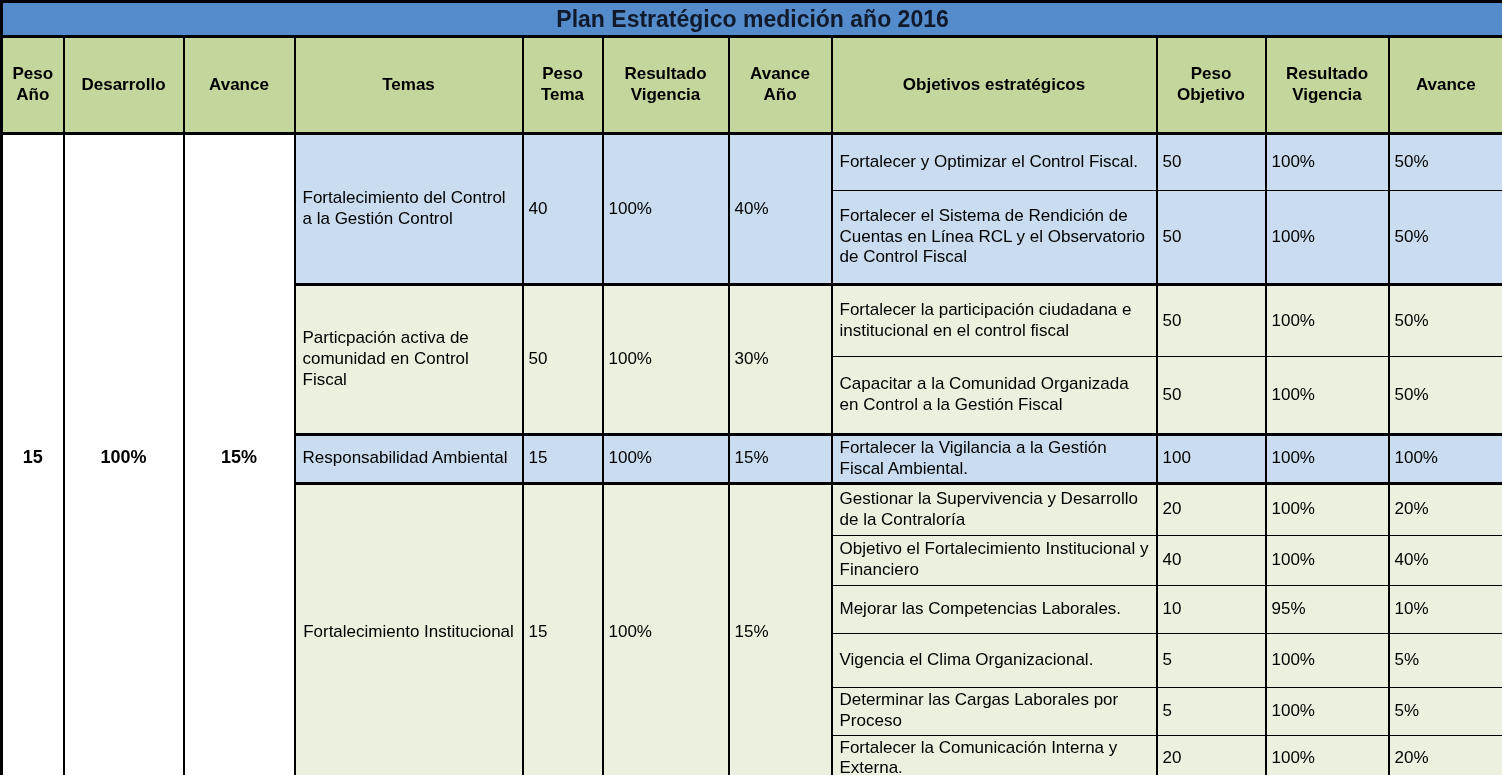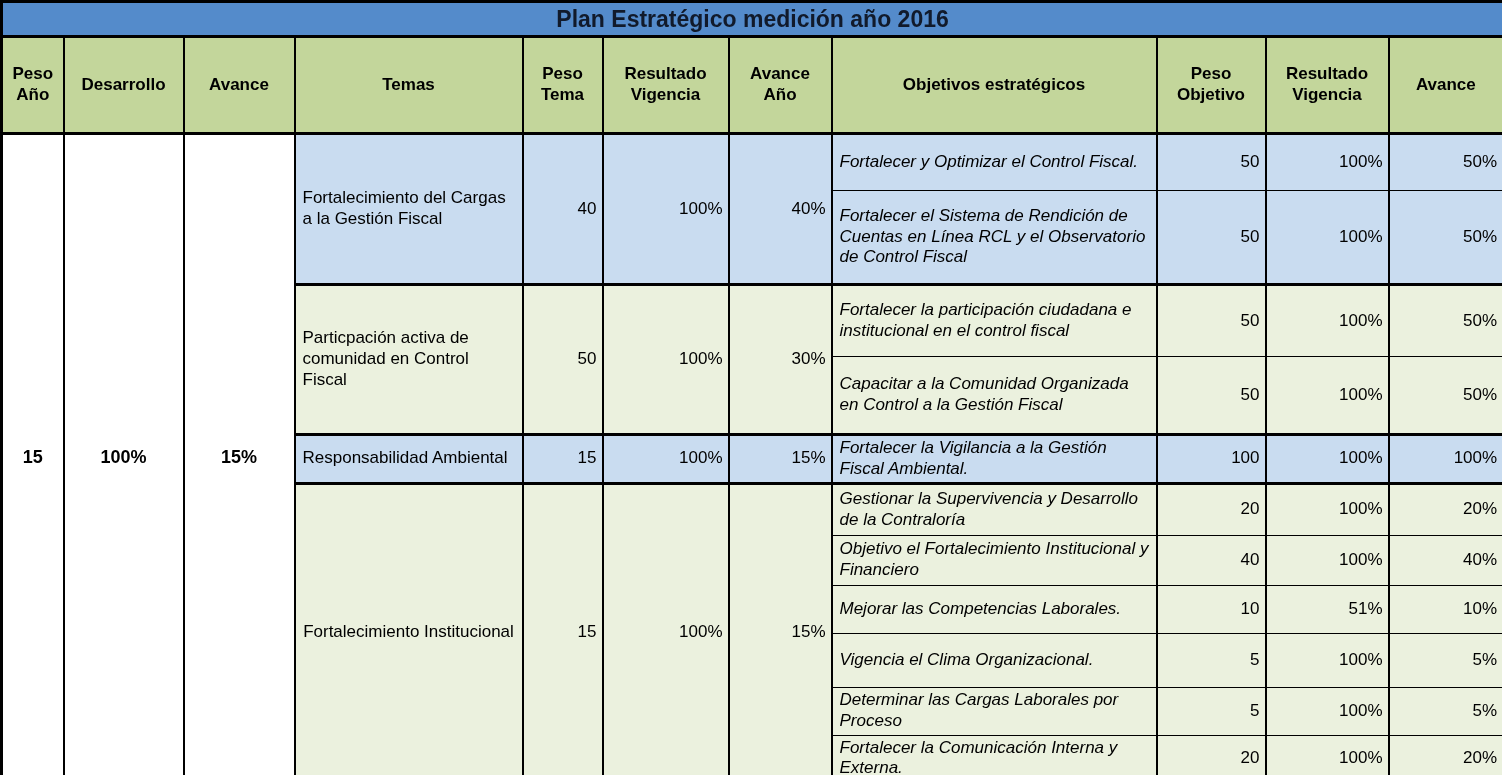--- a/index.html
+++ b/index.html
@@ -44,22 +44,22 @@
     padding: 2px 0;
   }
   tr.header-row th {
     background: var(--header-bg);
     font-size: 17px;
     font-weight: bold;
     text-align: center;
     border-top: 3px solid #000;
     border-bottom: 2px solid #000;
   }
-  td.num { text-align: right; }
-  td.txt { text-align: left; padding-left: 7px; font-style: italic; }
+  td.num { text-align: left; }
+  td.txt { text-align: left; padding-left: 7px; }
   td.summary {
     background: #ffffff;
     font-weight: bold;
     font-size: 18px;
     text-align: center;
   }
   td.bg-blue  { background: var(--row-blue); }
   td.bg-green { background: var(--row-green); }
   td.theme-name { text-align: left; padding-left: 7px; }
   td.theme-center { text-align: center; }
@@ -113,21 +113,21 @@
     <th>Objetivos estratégicos</th>
     <th>Peso Objetivo</th>
     <th>Resultado Vigencia</th>
     <th>Avance</th>
   </tr>
 
   <tr class="r1 group-start">
     <td class="summary" rowspan="11">15</td>
     <td class="summary" rowspan="11">100%</td>
     <td class="summary" rowspan="11">15%</td>
-    <td class="bg-blue theme-name" rowspan="2">Fortalecimiento del Cargas a la Gestión Fiscal</td>
+    <td class="bg-blue theme-name" rowspan="2">Fortalecimiento del Control a la Gestión Control</td>
     <td class="bg-blue num" rowspan="2">40</td>
     <td class="bg-blue num" rowspan="2">100%</td>
     <td class="bg-blue num" rowspan="2">40%</td>
     <td class="bg-blue txt">Fortalecer y Optimizar el Control Fiscal.</td>
     <td class="bg-blue num">50</td>
     <td class="bg-blue num">100%</td>
     <td class="bg-blue num">50%</td>
   </tr>
   <tr class="r2">
     <td class="bg-blue txt">Fortalecer el Sistema de Rendición de Cuentas en Línea RCL y el Observatorio de Control Fiscal</td>
@@ -176,21 +176,21 @@
   </tr>
   <tr class="r7">
     <td class="bg-green txt">Objetivo el Fortalecimiento Institucional y Financiero</td>
     <td class="bg-green num">40</td>
     <td class="bg-green num">100%</td>
     <td class="bg-green num">40%</td>
   </tr>
   <tr class="r8">
     <td class="bg-green txt">Mejorar las Competencias Laborales.</td>
     <td class="bg-green num">10</td>
-    <td class="bg-green num">51%</td>
+    <td class="bg-green num">95%</td>
     <td class="bg-green num">10%</td>
   </tr>
   <tr class="r9">
     <td class="bg-green txt">Vigencia el Clima Organizacional.</td>
     <td class="bg-green num">5</td>
     <td class="bg-green num">100%</td>
     <td class="bg-green num">5%</td>
   </tr>
   <tr class="r10">
     <td class="bg-green txt">Determinar las Cargas  Laborales por Proceso</td>

